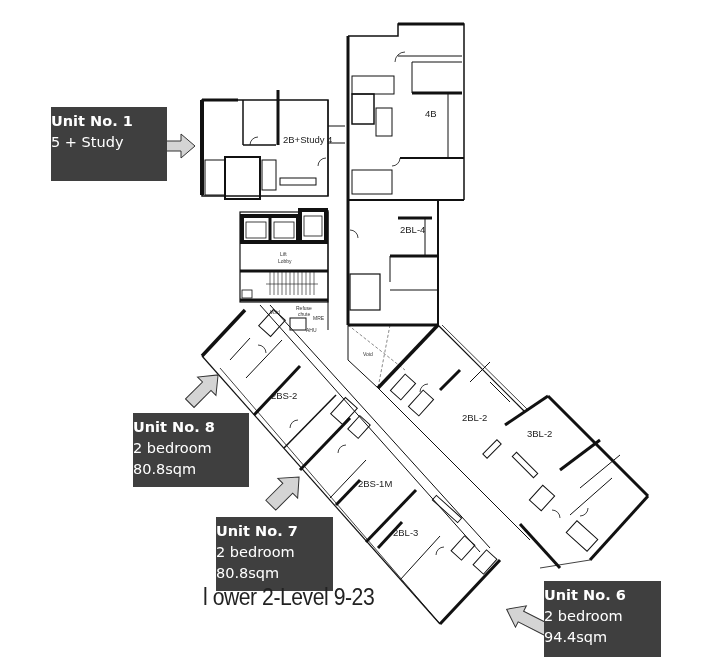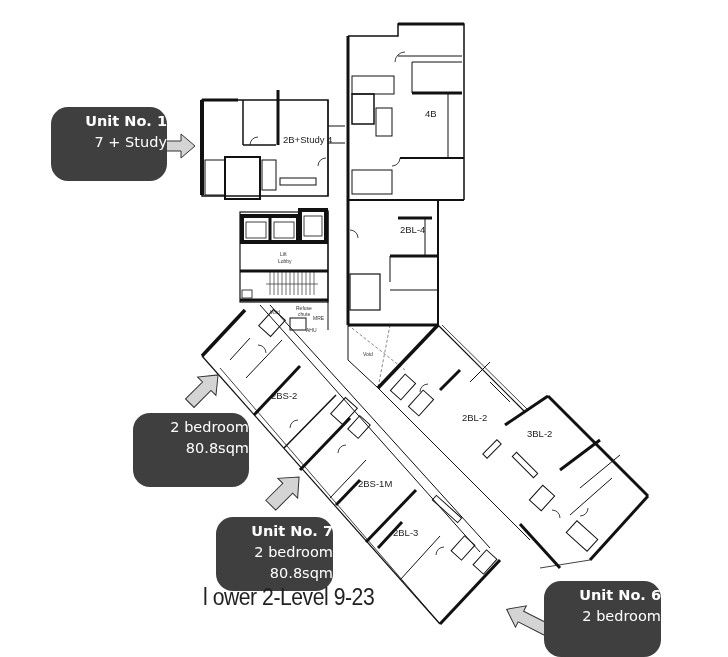--- a/index.html
+++ b/index.html
@@ -1,20 +1,20 @@
 <!DOCTYPE html>
 <html><head>
   <meta charset="utf-8">
   <style>
     html, body { margin: 0; padding: 0; background: #ffffff; }
     body { width: 728px; height: 657px; position: relative; overflow: hidden;
            font-family: "Liberation Sans", "DejaVu Sans", sans-serif; }
     #plan { position: absolute; left: 0; top: 0; width: 728px; height: 657px; }
-    .label-box { position: absolute; background: #3f3f3f; color: #ffffff; text-align: right;
-                 box-sizing: border-box; padding-top: 4px; border-radius: 17px; }
+    .label-box { position: absolute; background: #3f3f3f; color: #ffffff; text-align: left;
+                 box-sizing: border-box; padding-top: 4px; }
     .label-box .t { font-family: "DejaVu Sans", sans-serif; font-weight: bold; font-size: 14.5px; line-height: 21px; }
     .label-box .l { font-family: "DejaVu Sans", sans-serif; font-size: 14.5px; line-height: 21px; }
     .plan-title { position: absolute; left: 203px; top: 584px; font-family: "Liberation Sans", sans-serif;
                   font-size: 23px; color: #222; letter-spacing: -0.5px; transform: scaleX(0.92); transform-origin: left top; }
     .unit-code { font-family: "Liberation Sans", sans-serif; font-size: 9.5px; fill: #222; }
     .small-code { font-family: "Liberation Sans", sans-serif; font-size: 5px; fill: #333; }
     .wall { stroke: #111; fill: none; }
   </style>
 </head>
 <body>
@@ -197,32 +197,34 @@
   <g transform="translate(292,484) rotate(-45)">
     <polygon points="-30,-7 -6,-7 -6,-14 10,0 -6,14 -6,7 -30,7" fill="#d4d4d4" stroke="#333" stroke-width="1"></polygon>
   </g>
   <g transform="translate(512,612) rotate(207)">
     <polygon points="-40,-6 -10,-6 -10,-12 6,0 -10,12 -10,6 -40,6" fill="#d4d4d4" stroke="#333" stroke-width="1"></polygon>
   </g>
 </svg>
 
 <div class="label-box" style="left:51px; top:107px; width:116px; height:74px;">
   <div class="t">Unit No. 1</div>
-  <div class="l">7 + Study</div>
+  <div class="l">5 + Study</div>
 </div>
 
 <div class="label-box" style="left:133px; top:413px; width:116px; height:74px;">
+  <div class="t">Unit No. 8</div>
   <div class="l">2 bedroom</div>
   <div class="l">80.8sqm</div>
 </div>
 
 <div class="label-box" style="left:216px; top:509px; width:117px; height:74px;margin-top:8px;">
   <div class="t">Unit No. 7</div>
   <div class="l">2 bedroom</div>
   <div class="l">80.8sqm</div>
 </div>
 
-<div class="label-box" style="left:544px; top:581px; width:117px; height:76px;padding-left:28px;">
+<div class="label-box" style="left:544px; top:581px; width:117px; height:76px;">
   <div class="t">Unit No. 6</div>
   <div class="l">2 bedroom</div>
+  <div class="l">94.4sqm</div>
 </div>
 
 <div class="plan-title">l ower 2-Level 9-23</div>
 
 </body></html>

